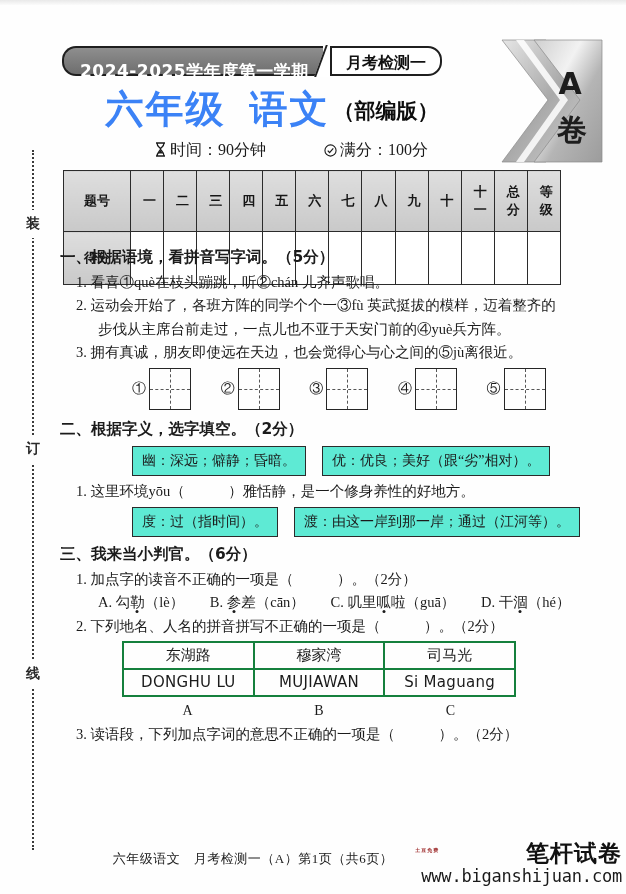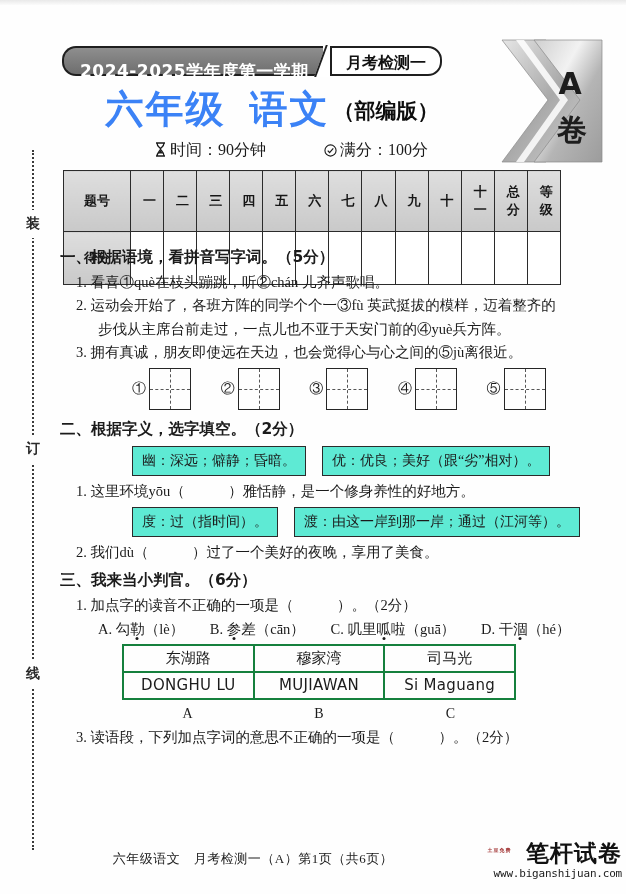--- a/index.html
+++ b/index.html
@@ -372,21 +372,21 @@
     position: absolute;
     left: -6px;
     top: 6px;
     font-size: 5px;
     color: #a03030;
     font-family: "DejaVu Sans", sans-serif;
     white-space: nowrap;
   }
   .wm-url {
     font-family: "DejaVu Sans Mono", monospace;
-    font-size: 11px;
+    font-size: 17px;
     color: #1a1a1a;
     margin-top: 3px;
     letter-spacing: -.2px;
   }
 </style>
 </head>
 <body>
 
 <div class="page">
   <div class="scan-top-edge"></div>
@@ -518,31 +518,31 @@
     </div>
 
     <div class="sec-head">二、根据字义，选字填空。（2分）</div>
     <div class="defrow">
       <span class="defbox">幽：深远；僻静；昏暗。</span><span class="defbox">优：优良；美好（跟“劣”相对）。</span>
     </div>
     <div class="q">1. 这里环境yōu（　　　）雅恬静，是一个修身养性的好地方。</div>
     <div class="defrow">
       <span class="defbox">度：过（指时间）。</span><span class="defbox">渡：由这一岸到那一岸；通过（江河等）。</span>
     </div>
-    <div class="q">2. 我们dù（　　　）过了一个美好的夜晚，享用了美食。</div>
 
     <div class="sec-head">三、我来当小判官。（6分）</div>
     <div class="q">1. 加点字的读音不正确的一项是（　　　）。（2分）</div>
     <div class="opts">
       <span class="o"><span>A.</span> 勾<span class="dotted">勒</span><span>（lè）</span></span>
       <span class="o"><span>B.</span> <span class="dotted">参</span>差<span>（cān）</span></span>
       <span class="o"><span>C.</span> 叽里<span class="dotted">呱</span>啦<span>（guā）</span></span>
       <span class="o"><span>D.</span> 干<span class="dotted">涸</span><span>（hé）</span></span>
     </div>
 
+    <div class="q">2. 下列地名、人名的拼音拼写不正确的一项是（　　　）。（2分）</div>
     <div class="ptable-wrap">
       <table class="ptable">
         <tbody>
             <tr>
           <td>东湖路</td>
           <td>穆家湾</td>
           <td>司马光</td>
         </tr>
         <tr>
           <td class="latin">DONGHU LU</td>

